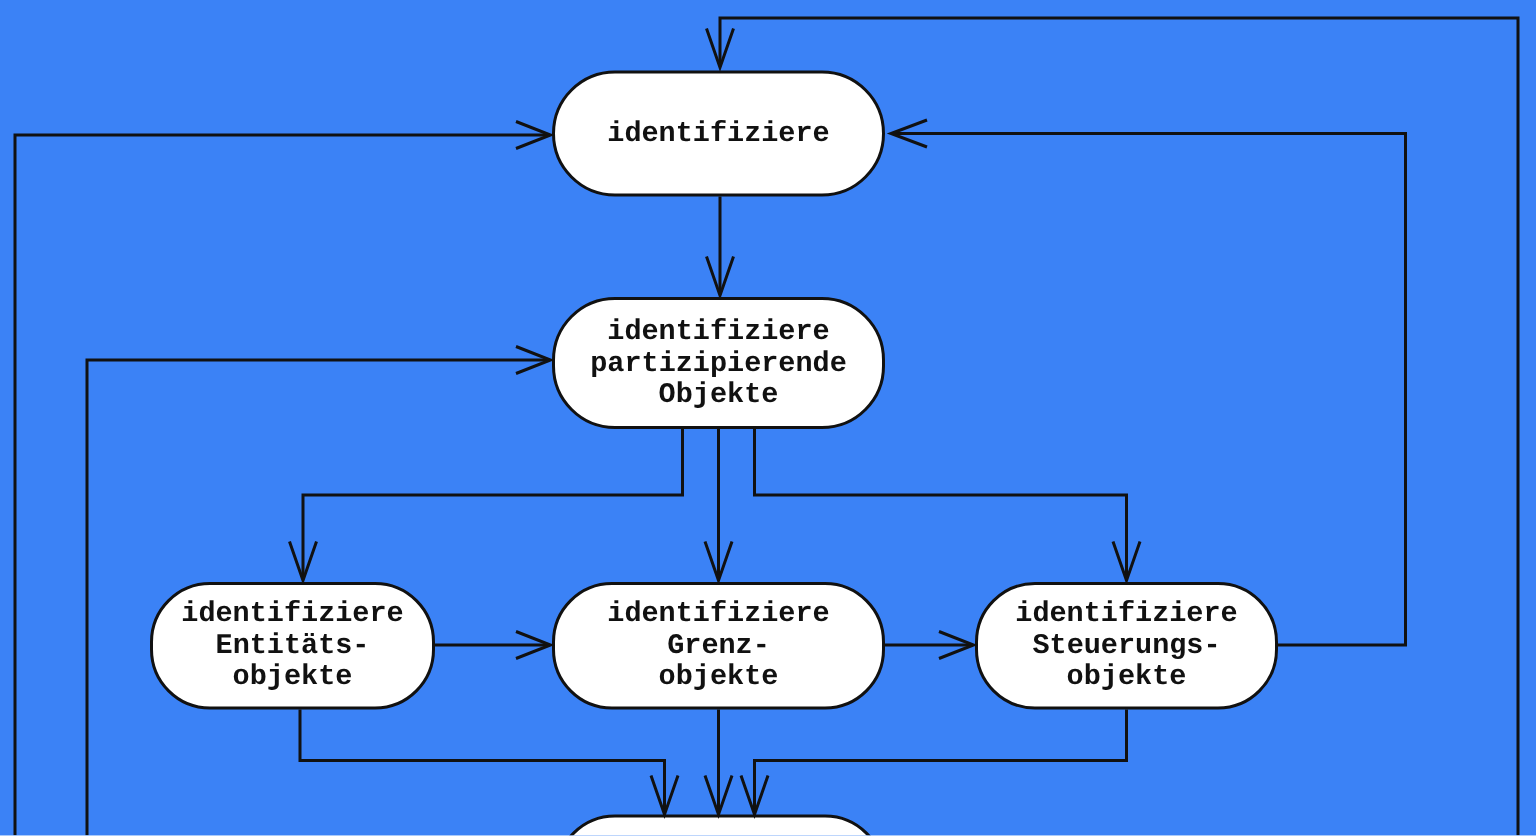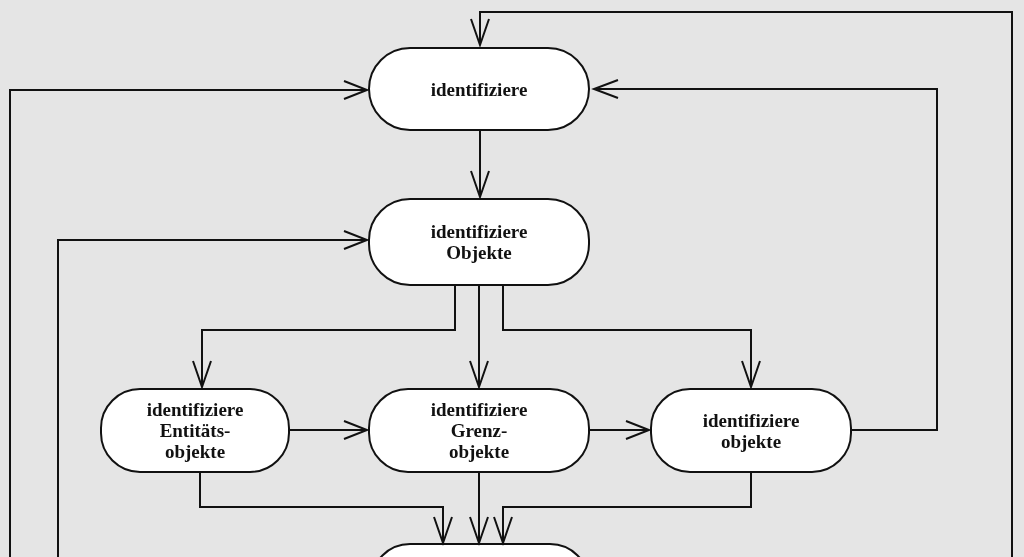--- a/index.html
+++ b/index.html
@@ -4,23 +4,23 @@
 <style>
   html, body {
     margin: 0;
     padding: 0;
     background: #ffffff;
   }
   #canvas {
     position: relative;
     width: 1024px;
     height: 557px;
-    background: #e5e5e5;
+    background: #3b82f6;
     overflow: hidden;
-    font-family: Liberation Serif, serif;
+    font-family: Liberation Mono, monospace;
   }
   .node {
     position: absolute;
     box-sizing: border-box;
     border: 2px solid #111111;
     border-radius: 42px;
     background: #ffffff;
     display: flex;
     flex-direction: column;
     align-items: center;
@@ -59,37 +59,39 @@
 <body>
 
 <div id="canvas">
 
   <div class="node" id="n1">
     <span>identifiziere</span>
   </div>
 
   <div class="node" id="n2">
     <span>identifiziere</span>
+    <span>partizipierende</span>
     <span>Objekte</span>
   </div>
 
   <div class="node" id="n3">
     <span>identifiziere</span>
     <span>Entitäts-</span>
     <span>objekte</span>
   </div>
 
   <div class="node" id="n4">
     <span>identifiziere</span>
     <span>Grenz-</span>
     <span>objekte</span>
   </div>
 
   <div class="node" id="n5">
     <span>identifiziere</span>
+    <span>Steuerungs-</span>
     <span>objekte</span>
   </div>
 
   <div class="node" id="n6"></div>
 
   <svg class="wires" viewBox="0 0 1024 557" xmlns="http://www.w3.org/2000/svg">
 
     <g>
       <path d="M1012 557 V12 H480 V44"></path>
       <path d="M471 19 L480 45 L489 19"></path>

